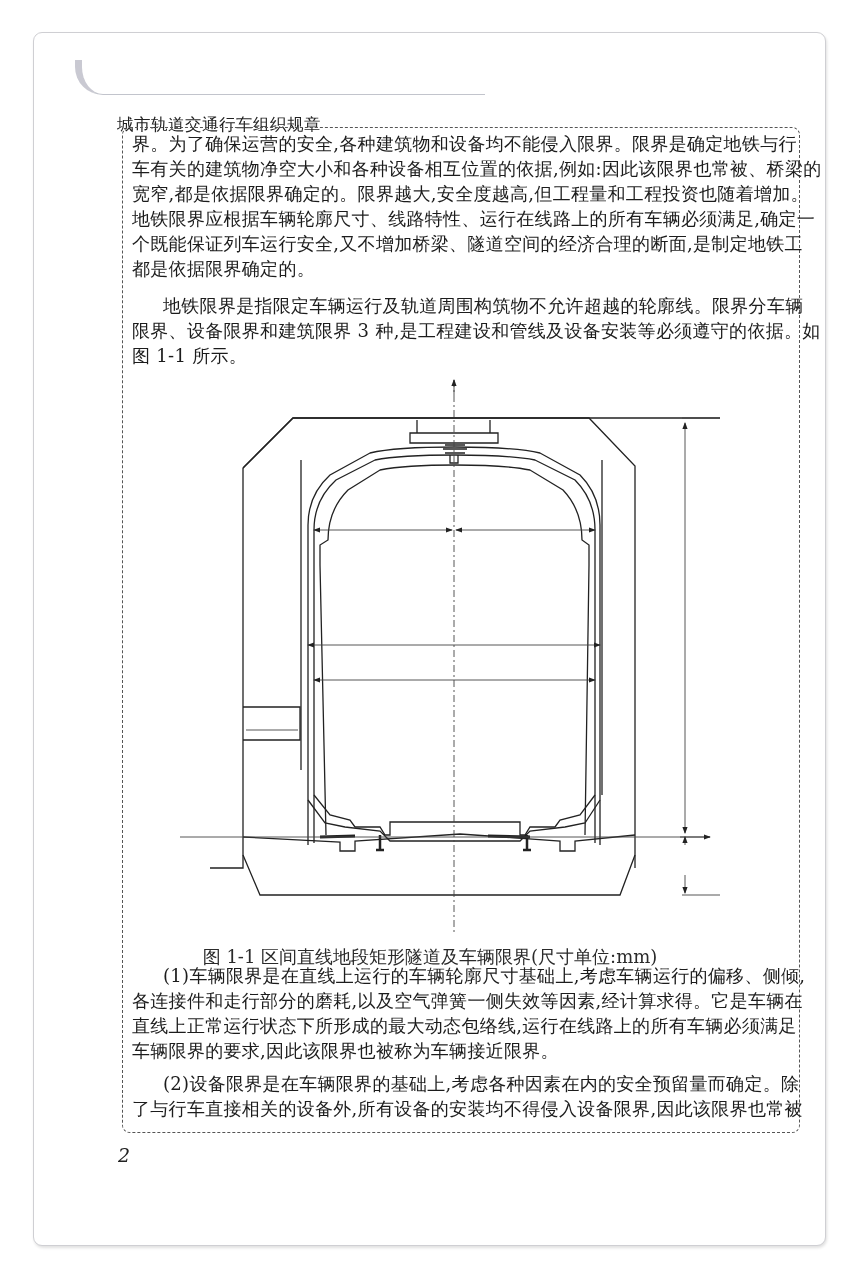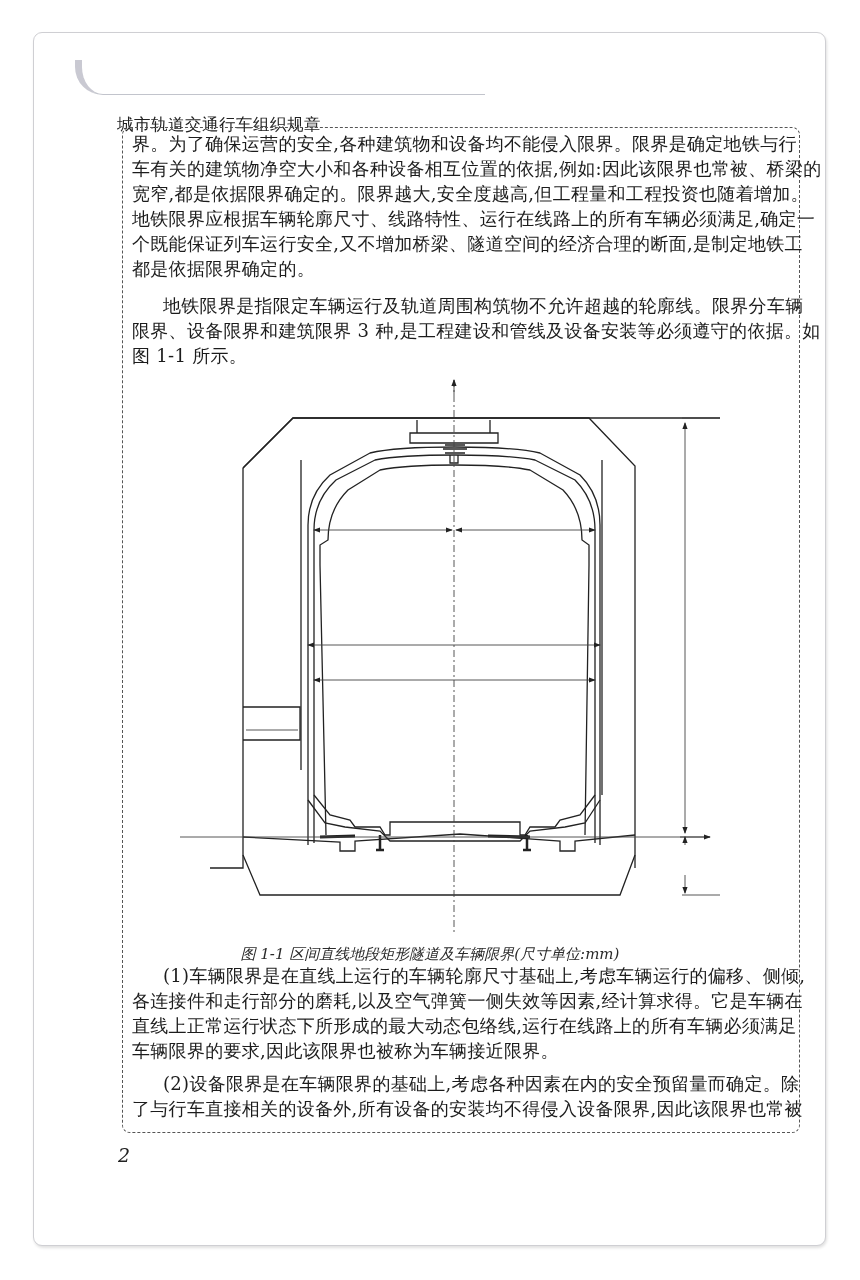--- a/index.html
+++ b/index.html
@@ -31,21 +31,21 @@
   }
   .text-line {
     position: absolute; left: 132px; width: 658px;
     font-size: 18px; line-height: 25px; height: 25px; white-space: nowrap;
     text-align: justify; text-align-last: justify; letter-spacing: 0.3px;
   }
   .text-line.last { text-align-last: left; }
   .text-line.indent { padding-left: 31px; box-sizing: border-box; }
   .caption {
     position: absolute; left: 0; width: 860px; top: 945px;
-    text-align: center; font-size: 15px; color: #2a2a2a; font-style: italic;
+    text-align: center; font-size: 18px; color: #2a2a2a;
   }
   .page-number {
     position: absolute; left: 118px; top: 1144px;
     font-size: 19px; font-style: italic; color: #222;
   }
   svg.figure { position: absolute; left: 180px; top: 375px; }
 </style>
 </head>
 <body>
 

